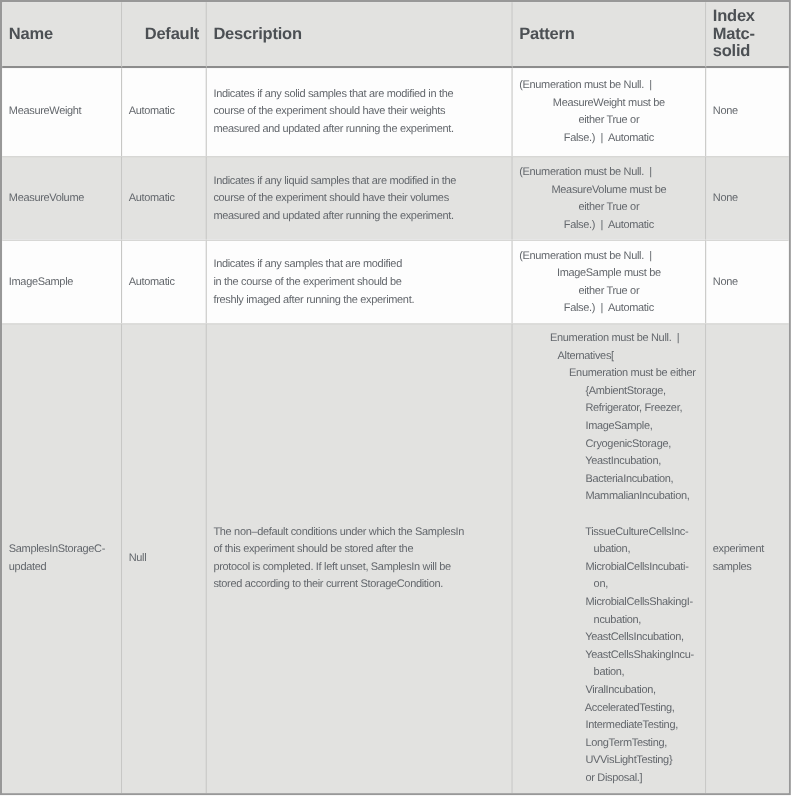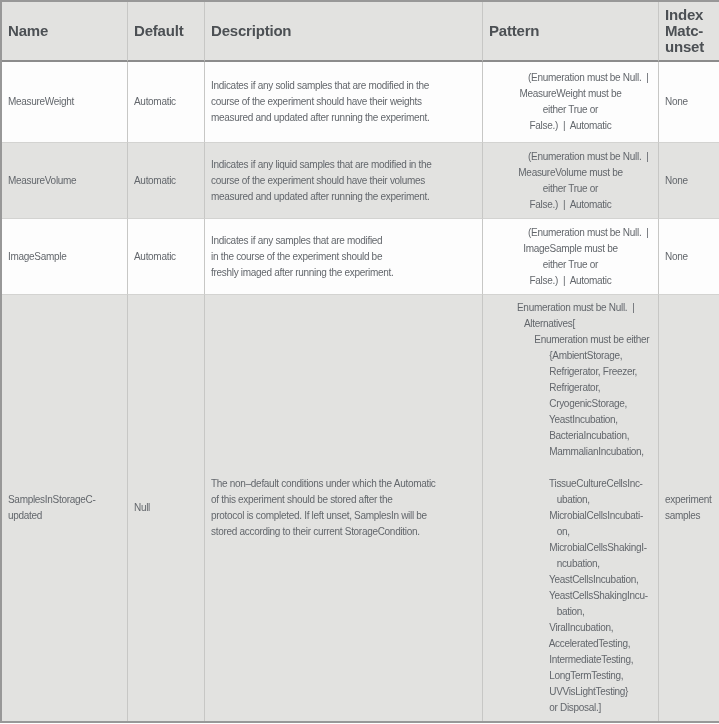--- a/index.html
+++ b/index.html
@@ -20,22 +20,22 @@
     display: table-cell;
     vertical-align: middle;
     box-sizing: border-box;
     padding: 5px 6px;
     border-right: 1px solid #c7c7c5;
     overflow: hidden;
   }
   .tcell.last { border-right: none; }
 
   
-  .col-name        { width: 126px; }
-  .col-default     { width: 77px;  }
+  .col-name        { width: 109px; }
+  .col-default     { width: 77px; text-align: right;  }
   .col-description { width: 278px; }
   .col-pattern     { width: 176px; margin-top: 24px; }
   .col-index       { width: 75px;  }
 
   
   .thead { height: 58px; background: #e2e2e0; }
   .thead .tcell {
     border-bottom: 2px solid #8c8c8c;
     font-weight: bold;
     font-size: 15px;
@@ -49,21 +49,21 @@
   .row-3 { height: 76px;  background: #fdfdfd; }
   .row-4 { height: 424px; background: #e2e2e0; }
   .row-2 .tcell, .row-3 .tcell, .row-4 .tcell { border-top: 1px solid #d3d3d1; }
 
   
   .ln { line-height: 16px; white-space: pre-wrap; }
   
   .hang .ln { padding-left: 18px; text-indent: -18px; }
   
   .centercont .ln { text-align: center; }
-  .centercont .ln.ln-first { text-align: left; margin-left: 39px; }
+  .centercont .ln.ln-first { text-align: left; }
   
   .preblock .ln { white-space: pre; line-height: 16px; padding-left: 28px; }
 </style>
 </head>
 <body>
 
 <div class="doc-table">
 
   <div class="trow thead">
     <div class="tcell col-name hang">
@@ -74,21 +74,21 @@
       </div>
     <div class="tcell col-description hang">
         <div class="ln ln-first">Description</div>
       </div>
     <div class="tcell col-pattern hang">
         <div class="ln ln-first">Pattern</div>
       </div>
     <div class="tcell col-index hang last">
         <div class="ln ln-first">Index</div>
         <div class="ln">Matc-</div>
-        <div class="ln">unset</div>
+        <div class="ln">solid</div>
       </div>
   </div>
 
   <div class="trow row-1">
     <div class="tcell hang">
         <div class="ln ln-first">MeasureWeight</div>
       </div>
     <div class="tcell">
         <div class="ln ln-first">Automatic</div>
       </div>
@@ -156,32 +156,32 @@
 
   <div class="trow row-4">
     <div class="tcell hang">
         <div class="ln ln-first">SamplesInStorageC-</div>
         <div class="ln">updated</div>
       </div>
     <div class="tcell">
         <div class="ln ln-first">Null</div>
       </div>
     <div class="tcell hang">
-        <div class="ln ln-first">The non–default conditions under which the Automatic</div>
+        <div class="ln ln-first">The non–default conditions under which the SamplesIn</div>
         <div class="ln">of this experiment should be stored after the</div>
         <div class="ln">protocol is completed. If left unset, SamplesIn will be</div>
         <div class="ln">stored according to their current StorageCondition.</div>
       </div>
     <div class="tcell preblock">
         <div class="ln ln-first">Enumeration must be Null.  |</div>
         <div class="ln">   Alternatives[</div>
         <div class="ln">       Enumeration must be either</div>
         <div class="ln">             {AmbientStorage,</div>
         <div class="ln">             Refrigerator, Freezer,</div>
-        <div class="ln">             Refrigerator,</div>
+        <div class="ln">             ImageSample,</div>
         <div class="ln">             CryogenicStorage,</div>
         <div class="ln">             YeastIncubation,</div>
         <div class="ln">             BacteriaIncubation,</div>
         <div class="ln">             MammalianIncubation,</div>
         <div class="ln">&nbsp;</div>
         <div class="ln">             TissueCultureCellsInc-</div>
         <div class="ln">                ubation,</div>
         <div class="ln">             MicrobialCellsIncubati-</div>
         <div class="ln">                on,</div>
         <div class="ln">             MicrobialCellsShakingI-</div>

